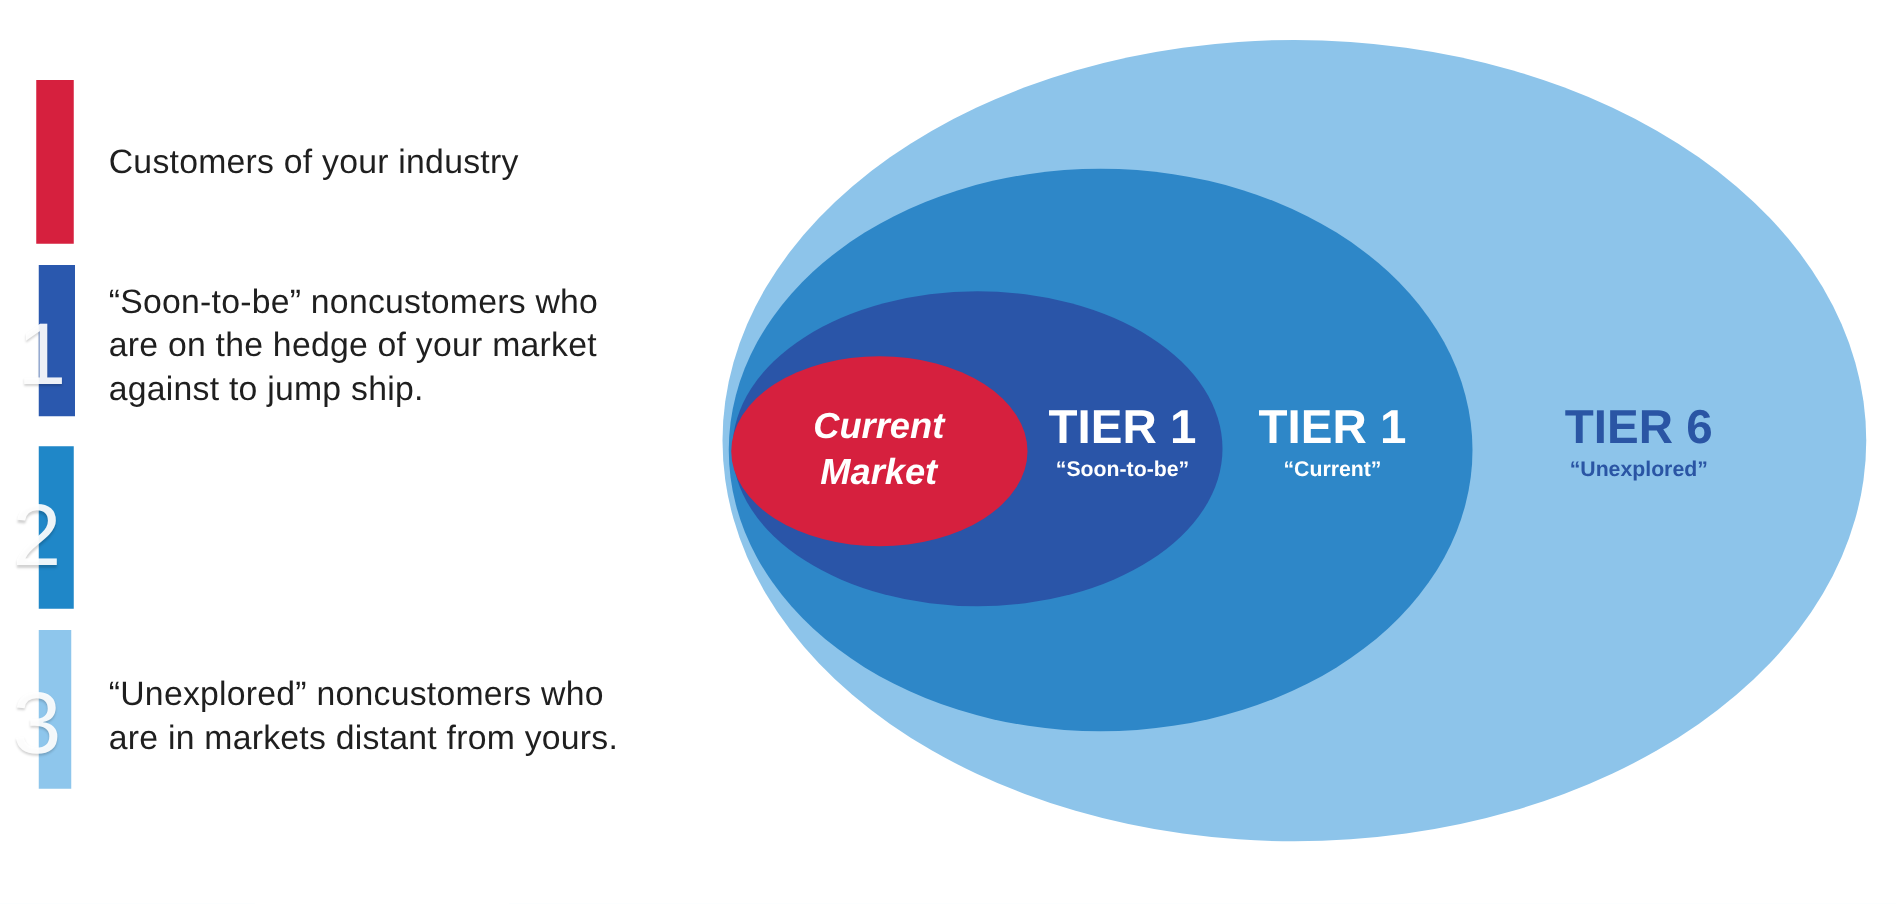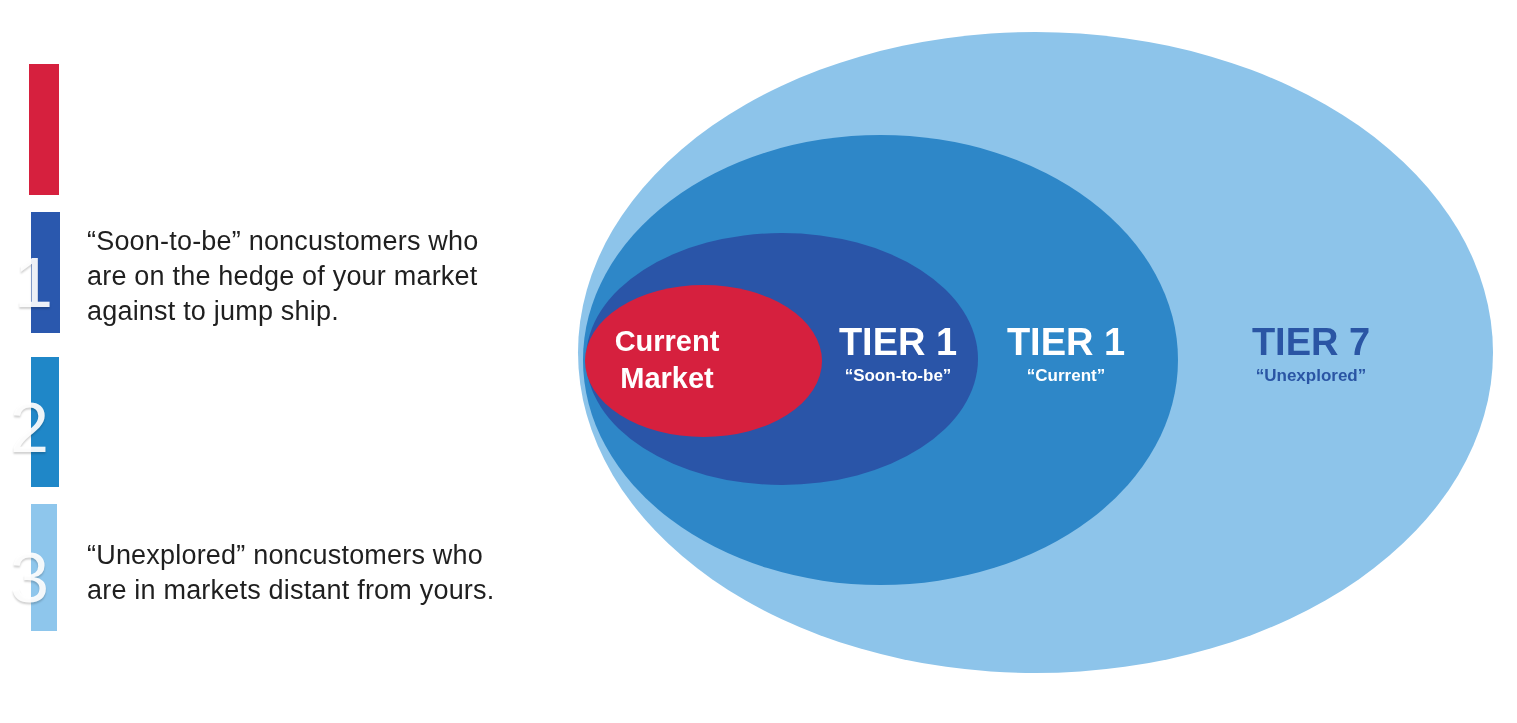--- a/index.html
+++ b/index.html
@@ -64,38 +64,40 @@
   }
   .tier-title { font-size: 38px; font-weight: 700; line-height: 33px; }
   .tier-sub   { font-size: 17px; font-weight: 700; line-height: 30px; margin-top: 2px; }
 
   .label-tier1 { left: 898px;  top: 326px; color: #ffffff; }
   .label-tier2 { left: 1066px; top: 326px; color: #ffffff; }
   .label-tier3 { left: 1311px; top: 326px; color: #2a55a4; }
 
   .current-market-label {
     position: absolute;
-    left: 667px;
+    left: 703px;
     top: 323px;
     transform: translateX(-50%);
     text-align: center;
     color: #ffffff;
     font-size: 29px;
     font-weight: 700;
     line-height: 37px;
     white-space: pre-line;
     z-index: 5;
+    font-style: italic;
   }
 </style>
 </head>
 <body>
 
 <div class="canvas">
 
   <div class="bar bar-red"></div>
+  <div class="legend-text lt-0">Customers of your industry</div>
 
   <div class="bar bar-tier1"></div>
   <div class="legend-digit digit-1">1</div>
   <div class="legend-text lt-1">“Soon-to-be” noncustomers who
 are on the hedge of your market
 against to jump ship.</div>
 
   <div class="bar bar-tier2"></div>
   <div class="legend-digit digit-2">2</div>
 
@@ -116,17 +118,17 @@
     <div class="tier-title">TIER 1</div>
     <div class="tier-sub">“Soon-to-be”</div>
   </div>
 
   <div class="tier-label label-tier2">
     <div class="tier-title">TIER 1</div>
     <div class="tier-sub">“Current”</div>
   </div>
 
   <div class="tier-label label-tier3">
-    <div class="tier-title">TIER 7</div>
+    <div class="tier-title">TIER 6</div>
     <div class="tier-sub">“Unexplored”</div>
   </div>
 
 </div>
 
 </body></html>

